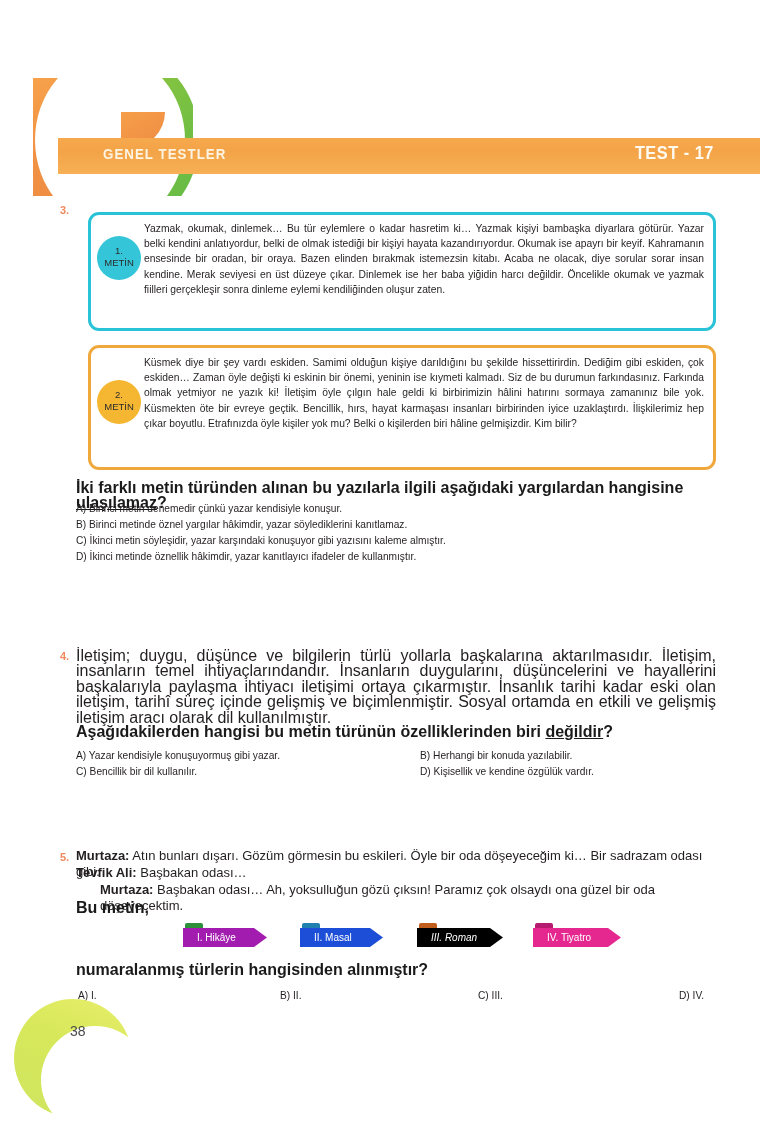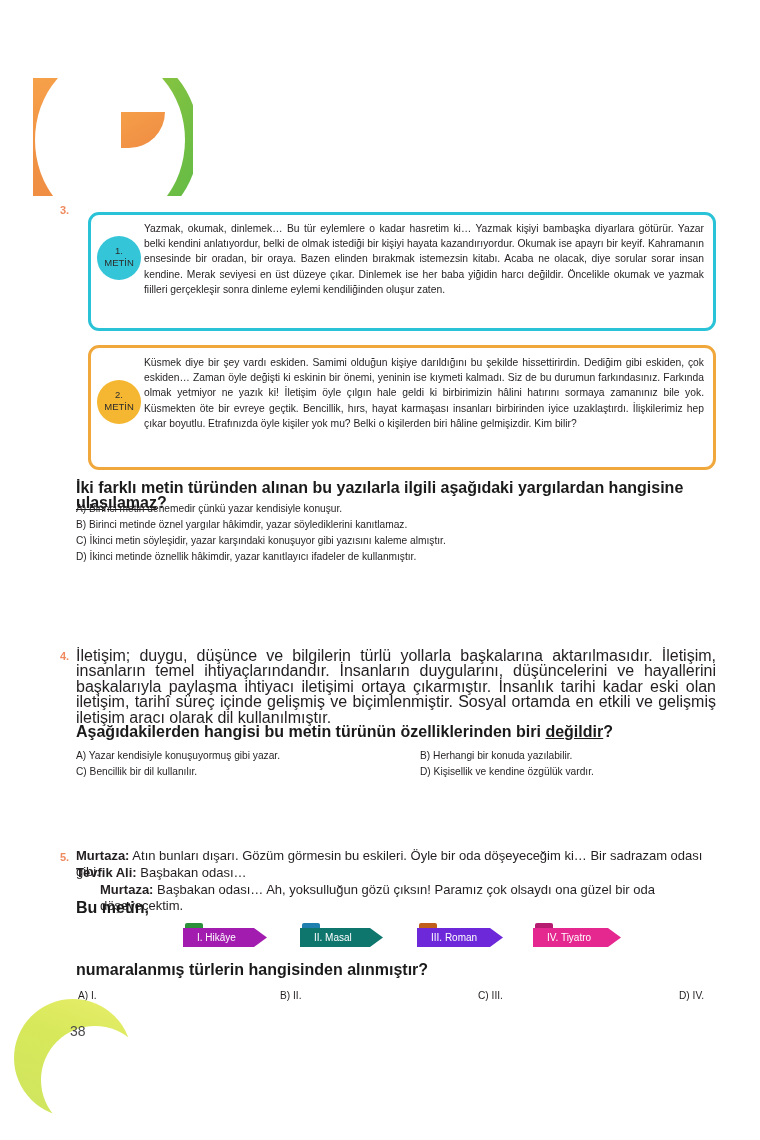--- a/index.html
+++ b/index.html
@@ -240,20 +240,24 @@
 </head>
 <body>
 
 <div class="page-header">
   <div class="header-corner-wrap">
     <div class="header-corner-orange"></div>
     <div class="header-corner-green"></div>
     <div class="header-corner-white"></div>
     <div class="header-notch"></div>
   </div>
+  <div class="header-band">
+    <div class="header-band-title">GENEL TESTLER</div>
+    <div class="header-band-test">TEST - 17</div>
+  </div>
 </div>
 
 <div class="content">
 
   <div class="q-num" style="left:60px; top:204px;">3.</div>
 
   <div class="textbox cyan" style="left:88px; top:212px; width:628px; height:119px;"></div>
   <div class="metin-badge cyan" style="left:97px; top:236px;">
     <span class="bnum">1.</span>
     <span class="blbl">METİN</span>
@@ -298,24 +302,24 @@
   </div>
   <div class="dlg" style="left:76px; top:882px; width:640px;padding-left:24px;">
     <b>Murtaza:</b><span> Başbakan odası… Ah, yoksulluğun gözü çıksın! Paramız çok olsaydı ona güzel bir oda döşeyecektim.</span>
   </div>
   <div class="q-stem" style="left:76px; top:900px;">Bu metin,</div>
 
   <div class="banner-tab" style="left:185px; background:#2c8f3a;"></div>
   <div class="banner" style="left:183px; width:84px; background:#a21caf;">I. Hikâye</div>
 
   <div class="banner-tab" style="left:302px; background:#1f7fae;"></div>
-  <div class="banner" style="left:300px; width:83px; background:#0f766e;">II. Masal</div>
+  <div class="banner" style="left:300px; width:83px; background:#1d4ed8;">II. Masal</div>
 
   <div class="banner-tab" style="left:419px; background:#c25e1c;"></div>
-  <div class="banner" style="left:417px; width:86px; background:#6d28d9;">III. Roman</div>
+  <div class="banner" style="left:417px; width:86px; background:#000000;font-style:italic;">III. Roman</div>
 
   <div class="banner-tab" style="left:535px; background:#b51c70;"></div>
   <div class="banner" style="left:533px; width:88px; background:#e5288f;">IV. Tiyatro</div>
 
   <div class="q-stem" style="left:76px; top:962px;">numaralanmış türlerin hangisinden alınmıştır?</div>
 
   <div class="opt" style="left:78px; top:988px;">A) I.</div>
   <div class="opt" style="left:280px; top:988px;">B) II.</div>
   <div class="opt" style="left:478px; top:988px;">C) III.</div>
   <div class="opt" style="left:679px; top:988px;">D) IV.</div>

